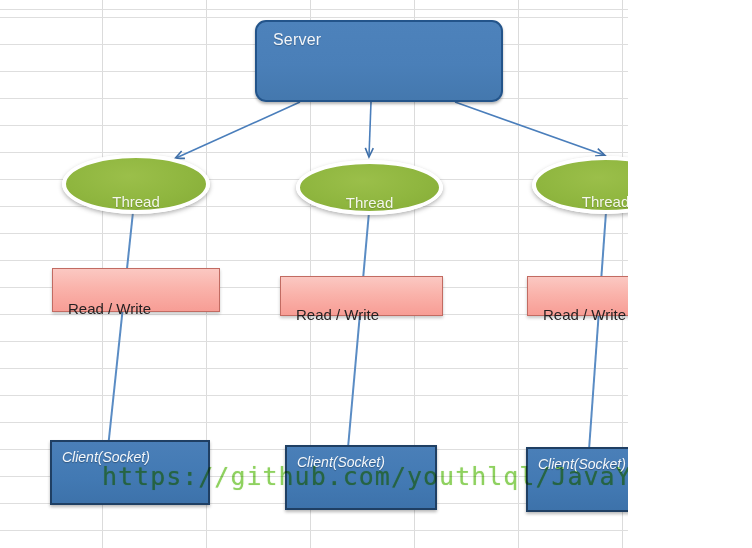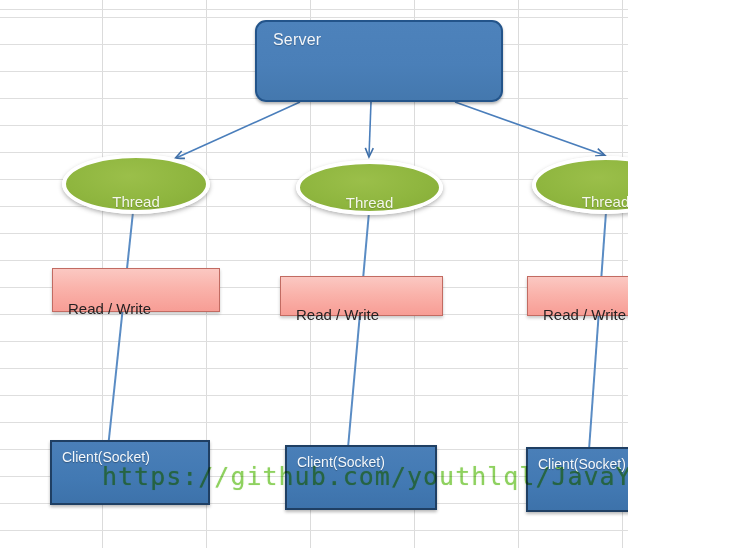--- a/index.html
+++ b/index.html
@@ -90,20 +90,21 @@
     color: #231f20;
     font-size: 15px;
     padding-left: 15px;
     margin-top: 36px;
   }
   
   .client-box {
     background: linear-gradient(to bottom, #4a7fb8 0%, #4279b3 60%, #3d72aa 100%);
     border: 2px solid #1f3f63;
     box-shadow: 0 2px 3px rgba(0,0,0,0.28);
+    font-style: italic;
   }
   .client-label {
     position: absolute;
     left: 10px;
     top: 7px;
     color: #f4f8fc;
     font-size: 14px;
     white-space: nowrap;
     text-shadow: 0 1px 1px rgba(0,0,0,0.3);
   }

